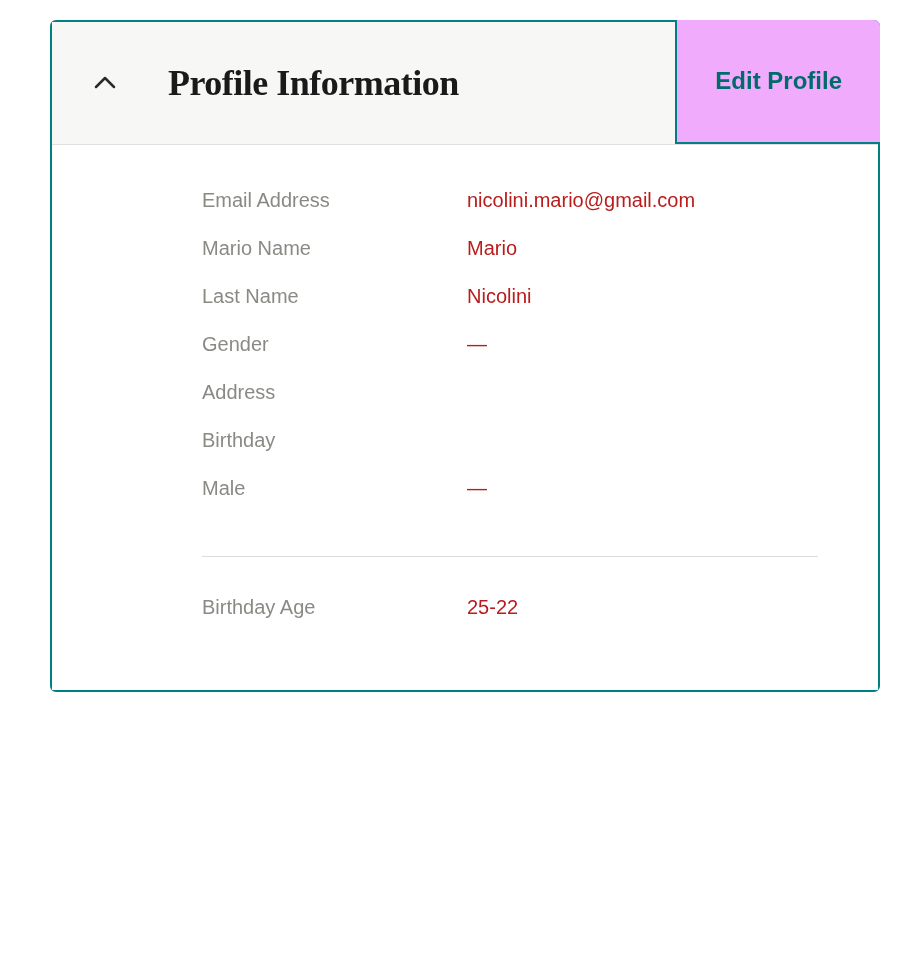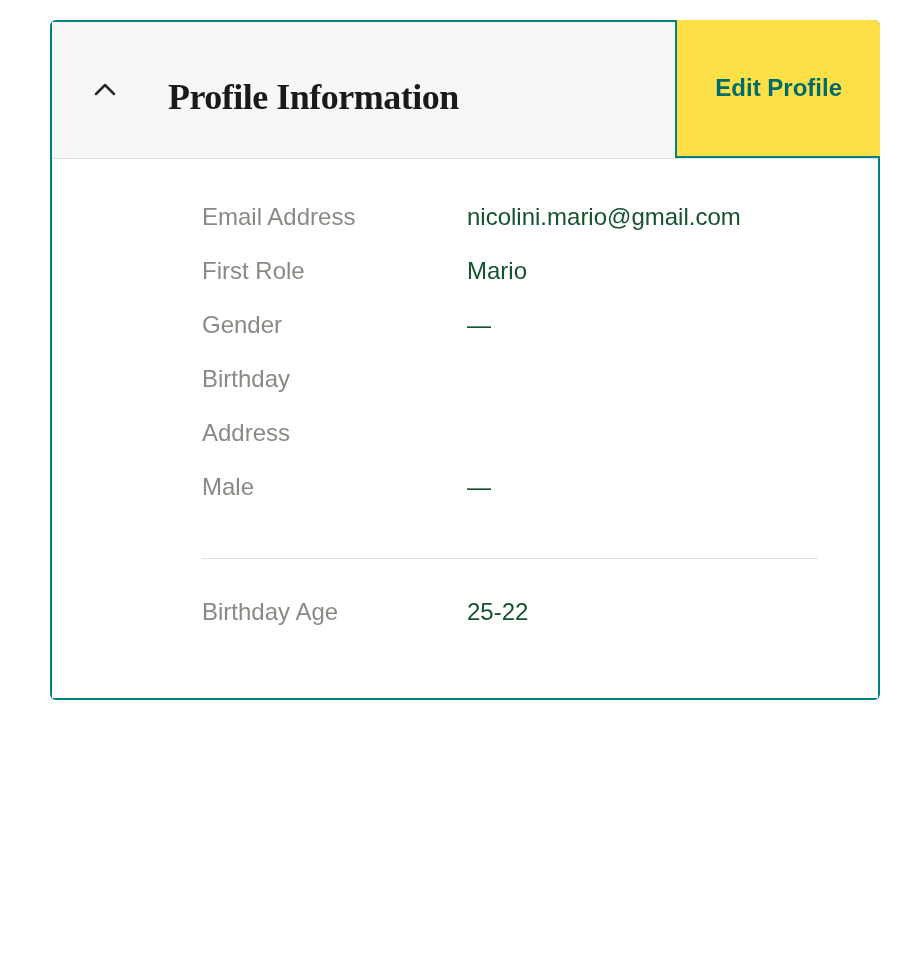--- a/index.html
+++ b/index.html
@@ -43,24 +43,23 @@
     .chevron svg {
       width: 22px;
       height: 14px;
     }
     .card-title {
       font-family: Georgia, "Times New Roman", serif;
       font-size: 36px;
       font-weight: 700;
       color: #1a1a1a;
       letter-spacing: -0.5px;
-      margin-top: 14px;
     }
     .edit-btn {
-      background: #fde047;
+      background: #f0abfc;
       border: none;
       border-left: 2px solid #008080;
       border-bottom: 2px solid #008080;
       color: #006b6b;
       font-size: 24px;
       font-weight: 600;
       padding: 0 38px;
       cursor: pointer;
       display: flex;
       align-items: center;
@@ -73,30 +72,30 @@
       padding: 40px 60px 50px 60px;
       background: #ffffff;
     }
     .fields {
       padding-left: 90px;
     }
     .field-row {
       display: flex;
       gap: 30px;
       margin-bottom: 18px;
-      font-size: 24px;
+      font-size: 20px;
       line-height: 1.5;
     }
     .field-label {
       color: #8a8a85;
       width: 235px;
       flex-shrink: 0;
     }
     .field-value {
-      color: #14532d;
+      color: #b91c1c;
       flex: 1;
       word-break: break-word;
     }
     .divider {
       border: none;
       border-top: 1px solid #dcdcd8;
       margin: 35px 0 35px 90px;
     }
   </style>
 </head>
@@ -116,33 +115,37 @@
   </div>
 
   <div class="card-body">
     <div class="fields">
 
       <div class="field-row">
         <div class="field-label">Email Address</div>
         <div class="field-value">nicolini.mario@gmail.com</div>
       </div>
       <div class="field-row">
-        <div class="field-label">First Role</div>
+        <div class="field-label">Mario Name</div>
         <div class="field-value">Mario</div>
+      </div>
+      <div class="field-row">
+        <div class="field-label">Last Name</div>
+        <div class="field-value">Nicolini</div>
       </div>
       <div class="field-row">
         <div class="field-label">Gender</div>
         <div class="field-value">—</div>
       </div>
       <div class="field-row">
-        <div class="field-label">Birthday</div>
+        <div class="field-label">Address</div>
         <div class="field-value"></div>
       </div>
       <div class="field-row">
-        <div class="field-label">Address</div>
+        <div class="field-label">Birthday</div>
         <div class="field-value"></div>
       </div>
       <div class="field-row">
         <div class="field-label">Male</div>
         <div class="field-value">—</div>
       </div>
       <div class="field-row">
         <div class="field-value"></div>
       </div>
 

